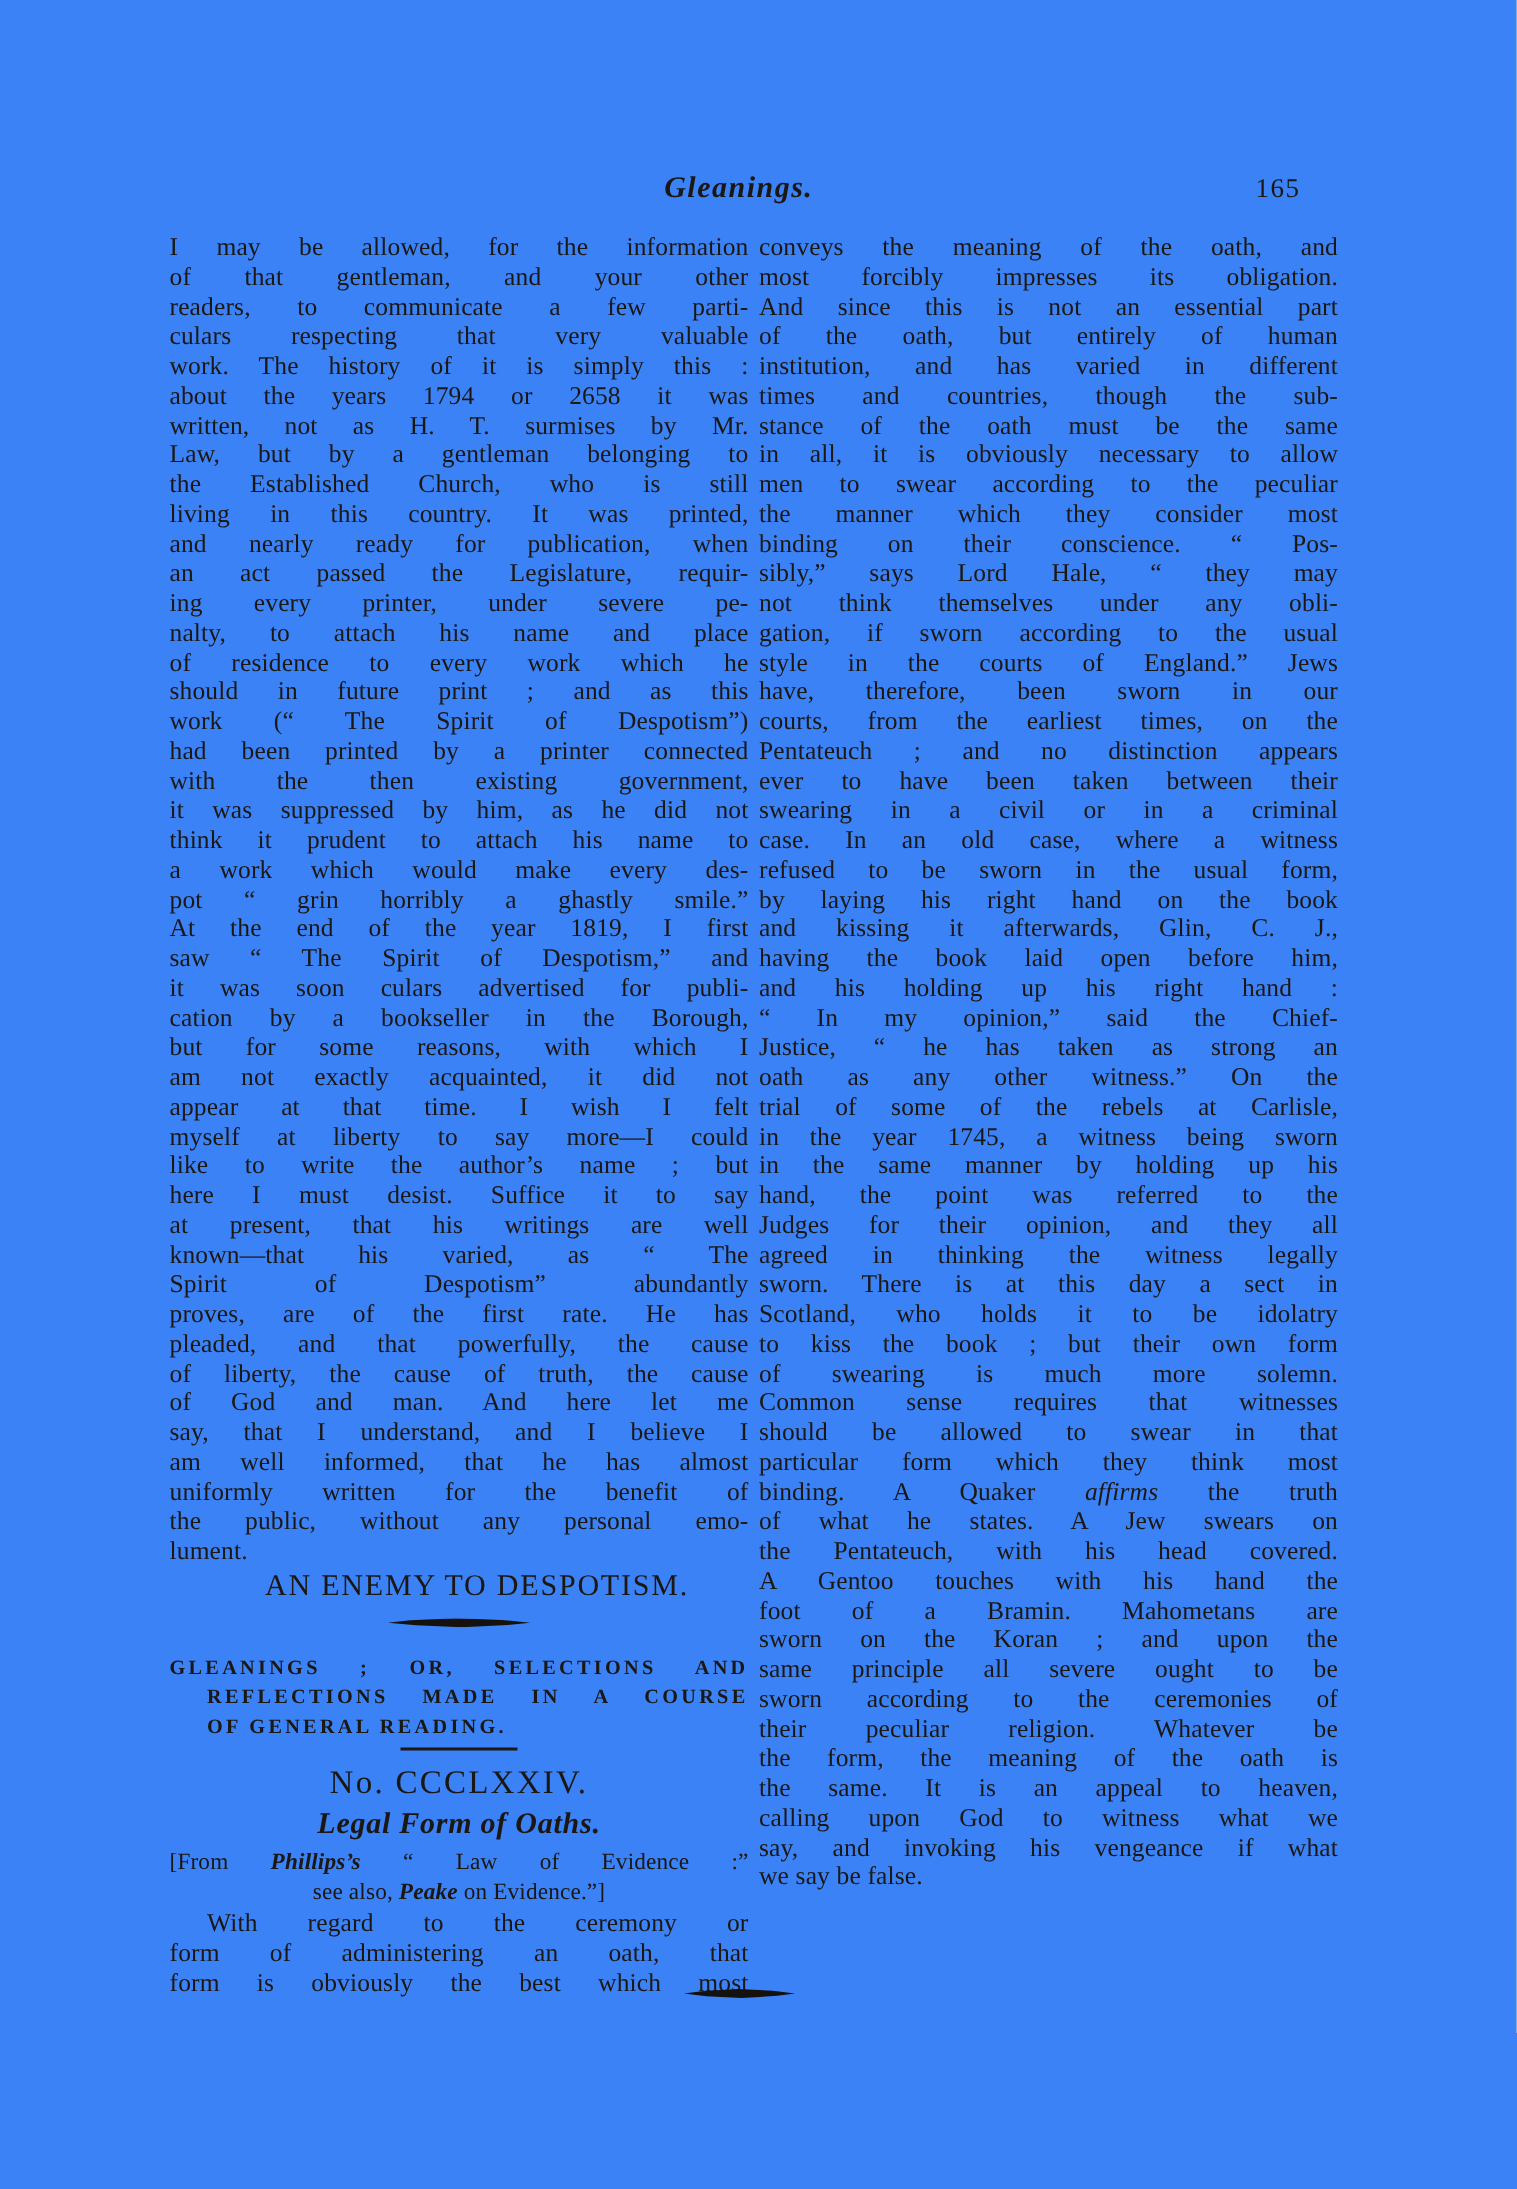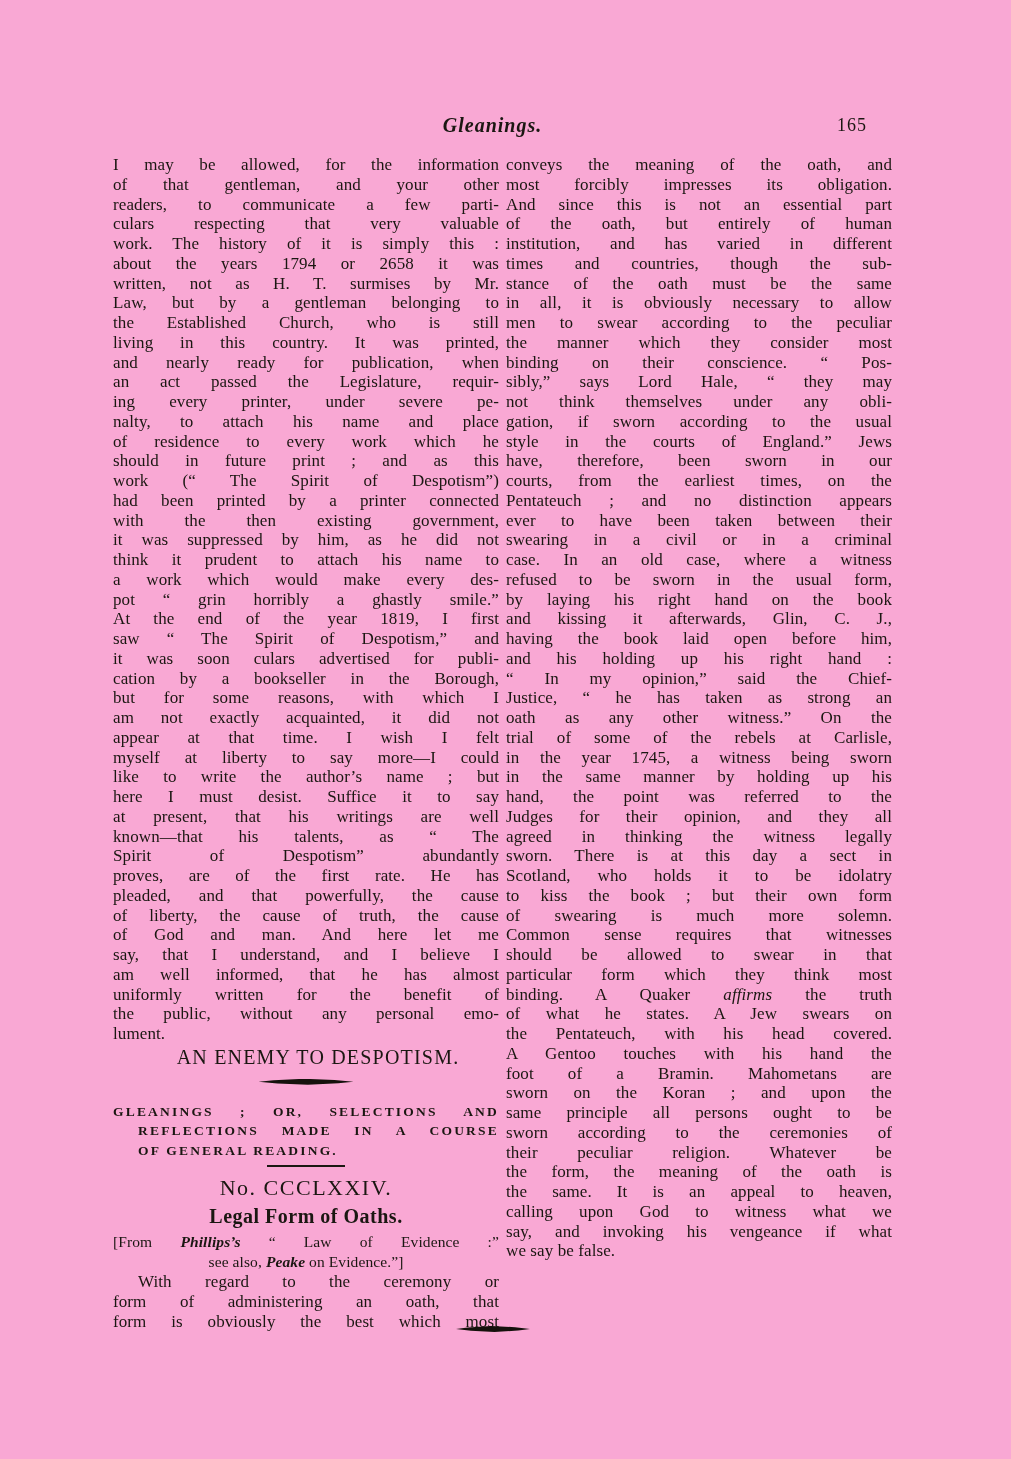--- a/index.html
+++ b/index.html
@@ -4,21 +4,21 @@
 <style>
   html, body { margin: 0; padding: 0; }
   body {
     width: 1011px; height: 1459px;
     background: #f3f2ee;
     font-family: "Liberation Serif", serif;
   }
   .page {
     position: relative;
     width: 1011px; height: 1459px;
-    background: #f9a8d4;
+    background: #3b82f6;
     color: #1b1712;
     overflow: hidden;
   }
   
   .running-header {
     position: absolute; top: 114px; left: 113px; right: 111px; height: 30px;
   }
   .rh-title {
     position: absolute; left: 0; right: 0; text-align: center;
     transform: translateX(-14px);
@@ -61,21 +61,21 @@
 
   
   .sec-heading { margin-top: 17px; font-size: 13.5px; font-weight: 600; }
   .sec-heading .tline { line-height: 19.5px; letter-spacing: 2.2px; }
   .sec-heading .tline:nth-child(2) { padding-left: 25px; }
   .sec-heading .tline:last-child { padding-left: 25px; text-align-last: left; }
 
   .sec-rule { width: 78px; border-top: 2.5px solid #1b1712; margin: 5px auto 0 auto; }
 
   .sec-number { margin-top: 8px; text-align: center; font-size: 22px; line-height: 26px; letter-spacing: 1.5px; }
-  .sec-title  { margin-top: 2px; text-align: center; font-weight: 700; font-size: 20px; line-height: 26px; letter-spacing: 0.5px; }
+  .sec-title  { margin-top: 2px; text-align: center; font-style: italic; font-weight: 700; font-size: 20px; line-height: 26px; letter-spacing: 0.5px; }
 
   .source { margin-top: 3px; font-size: 15.5px; }
   .source .tline { line-height: 20px; }
   .source .tline:first-child { text-align: justify; text-align-last: justify; }
   .source .tline:last-child { text-align: center; text-align-last: center; }
   .source i { font-weight: 700; }
 </style>
 </head>
 <body>
 
@@ -117,21 +117,21 @@
           <div class="tline">saw “ The Spirit of Despotism,” and</div>
           <div class="tline">it was soon culars advertised for publi-</div>
           <div class="tline">cation by a bookseller in the Borough,</div>
           <div class="tline">but for some reasons, with which I</div>
           <div class="tline">am not exactly acquainted, it did not</div>
           <div class="tline">appear at that time.  I wish I felt</div>
           <div class="tline">myself at liberty to say more—I could</div>
           <div class="tline">like to write the author’s name ; but</div>
           <div class="tline">here I must desist.  Suffice it to say</div>
           <div class="tline">at present, that his writings are well</div>
-          <div class="tline">known—that his talents, as “ The</div>
+          <div class="tline">known—that his varied, as “ The</div>
           <div class="tline">Spirit of Despotism” abundantly</div>
           <div class="tline">proves, are of the first rate.  He has</div>
           <div class="tline">pleaded, and that powerfully, the cause</div>
           <div class="tline">of liberty, the cause of truth, the cause</div>
           <div class="tline">of God and man.  And here let me</div>
           <div class="tline">say, that I understand, and I believe I</div>
           <div class="tline">am well informed, that he has almost</div>
           <div class="tline">uniformly written for the benefit of</div>
           <div class="tline">the public, without any personal emo-</div>
           <div class="tline">lument.</div>
@@ -200,21 +200,21 @@
           <div class="tline">of swearing is much more solemn.</div>
           <div class="tline">Common sense requires that witnesses</div>
           <div class="tline">should be allowed to swear in that</div>
           <div class="tline">particular form which they think most</div>
           <div class="tline">binding.  A Quaker <i>affirms</i> the truth</div>
           <div class="tline">of what he states.  A Jew swears on</div>
           <div class="tline">the Pentateuch, with his head covered.</div>
           <div class="tline">A Gentoo touches with his hand the</div>
           <div class="tline">foot of a Bramin.  Mahometans are</div>
           <div class="tline">sworn on the Koran ; and upon the</div>
-          <div class="tline">same principle all persons ought to be</div>
+          <div class="tline">same principle all severe ought to be</div>
           <div class="tline">sworn according to the ceremonies of</div>
           <div class="tline">their peculiar religion.  Whatever be</div>
           <div class="tline">the form, the meaning of the oath is</div>
           <div class="tline">the same.  It is an appeal to heaven,</div>
           <div class="tline">calling upon God to witness what we</div>
           <div class="tline">say, and invoking his vengeance if what</div>
           <div class="tline">we say be false.</div>
         </div>
     </div>
 

